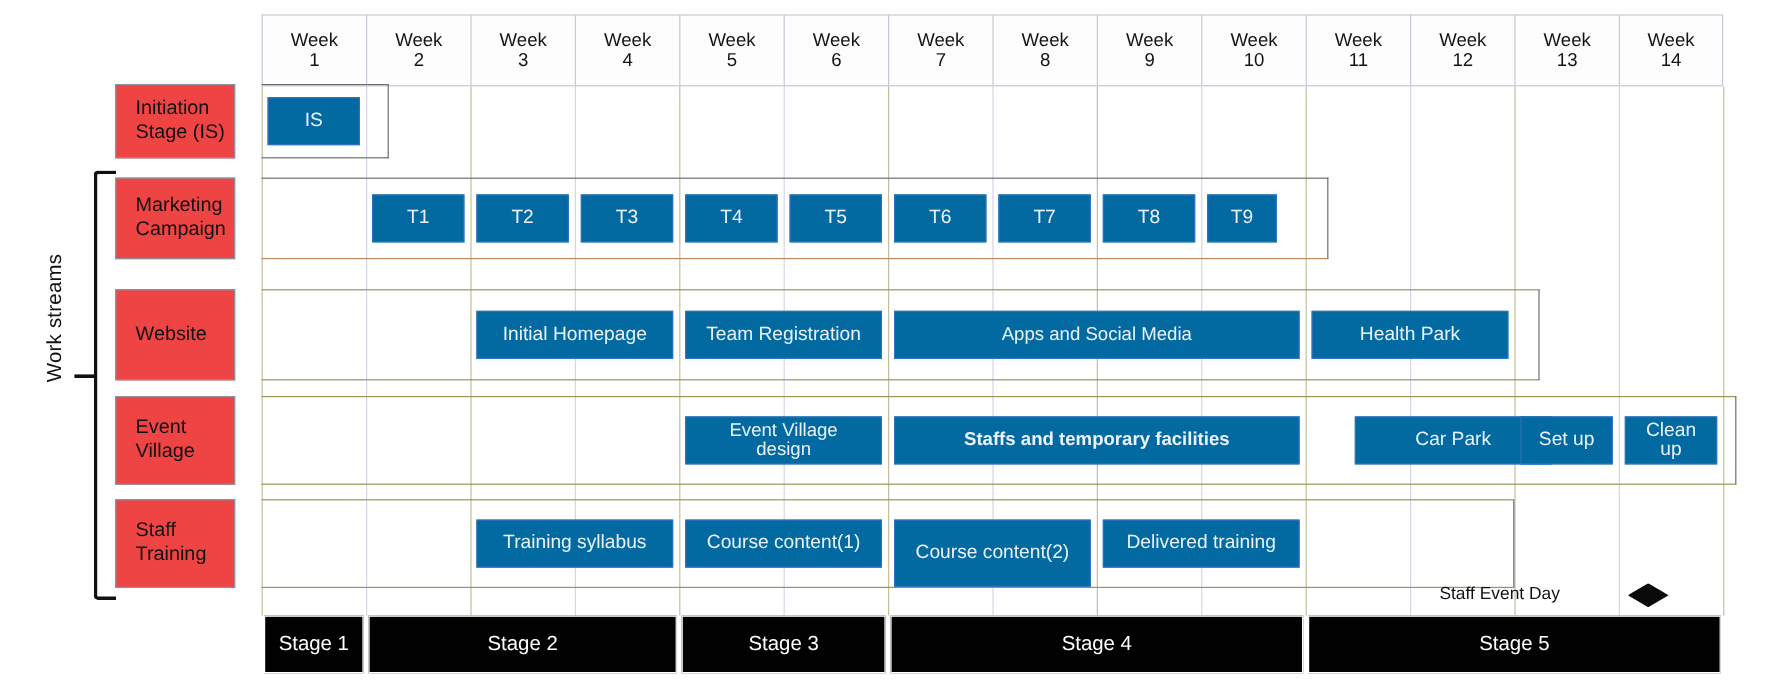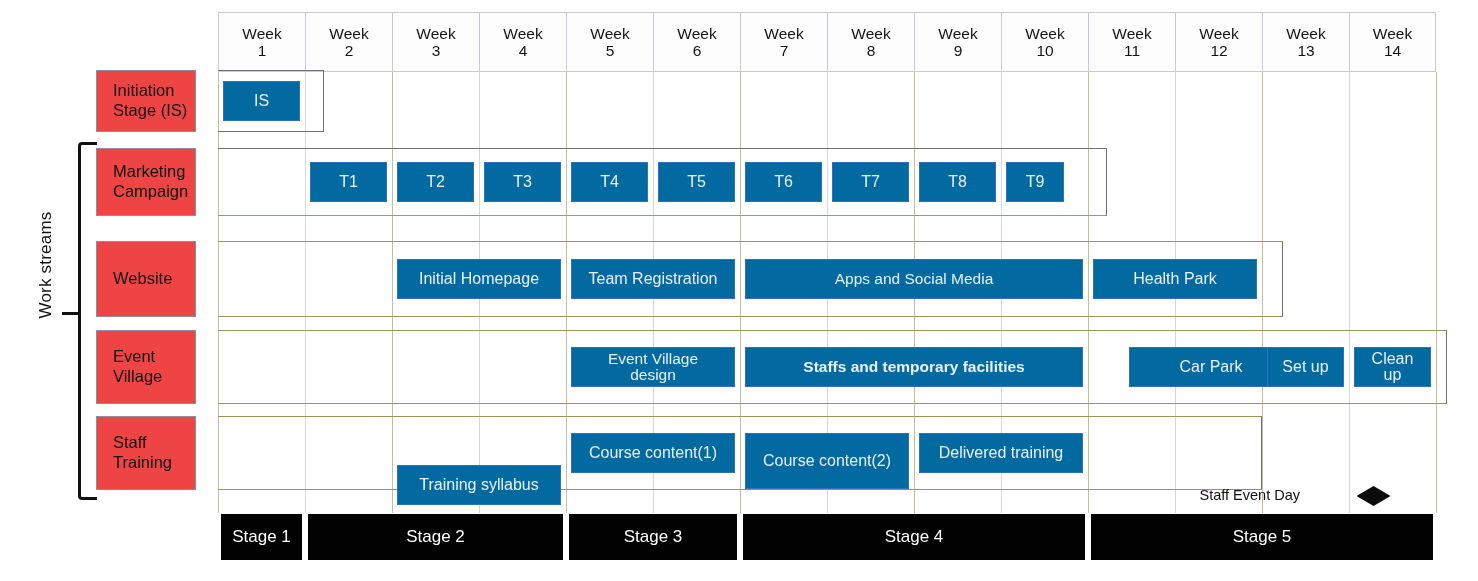--- a/index.html
+++ b/index.html
@@ -266,21 +266,21 @@
         <div class="bar two-line" style="left: 1258px; width: 77px; top: 17px; height: 40px; flex-direction: column;">
           <span>Clean</span>
           <span>up</span>
         </div>
       </div>
       <div class="lane" style="top: 416px; height: 74px; width: 1340px;">
         <div class="lane-box">
           <span>Staff Training</span>
         </div>
         <div class="lane-track bk-right olive" style="left: 122px; width: 1044px;"></div>
-        <div class="bar" style="left: 301px; width: 164px; top: 17px; height: 40px; flex-direction: column; margin-top: 32px;">
+        <div class="bar" style="left: 301px; width: 164px; top: 17px; height: 40px; flex-direction: column;">
           <span>Training syllabus</span>
         </div>
         <div class="bar" style="left: 475px; width: 164px; top: 17px; height: 40px; flex-direction: column;">
           <span>Course content(1)</span>
         </div>
         <div class="bar" style="left: 649px; width: 164px; top: 17px; height: 56px; flex-direction: column;">
           <span>Course content(2)</span>
         </div>
         <div class="bar" style="left: 823px; width: 164px; top: 17px; height: 40px; flex-direction: column;">
           <span>Delivered training</span>

